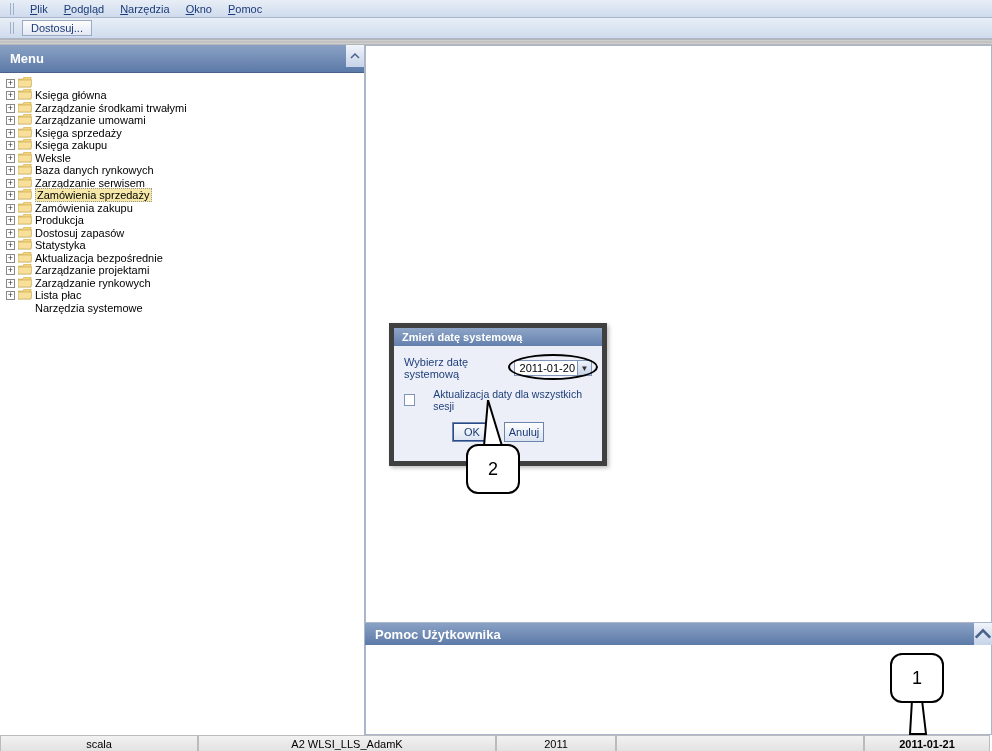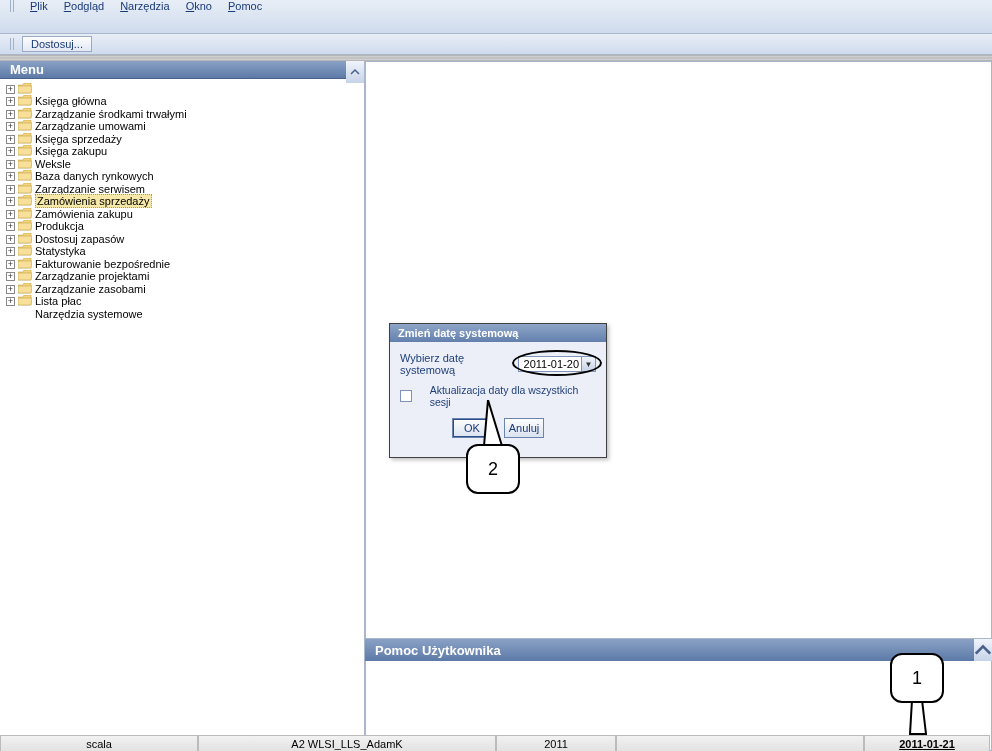--- a/index.html
+++ b/index.html
@@ -1,21 +1,22 @@
 <!DOCTYPE html>
 <html><head>
 <meta charset="utf-8">
 <style>
   * { box-sizing: border-box; margin: 0; padding: 0; }
   html, body { width: 992px; height: 751px; overflow: hidden; font-family: Tahoma, Arial, sans-serif; font-size: 11px; background: #fff; }
 
   .menubar {
-    height: 34px;
+    height: 18px;
     background: linear-gradient(#e8eef6, #cfdbed);
     display: flex;
+    align-items: center;
     padding-left: 10px;
     gap: 4px;
     color: #1a3a78;
     border-bottom: 1px solid #aab6cc;
   }
   .menubar .grip { width:6px; height:12px; background: repeating-linear-gradient(90deg,#9fb0cc 0 1px,transparent 1px 3px); margin-right:4px;}
   .menubar .item { padding: 0 6px; cursor: default; }
   .menubar .item .ul { text-decoration: underline; }
 
   .toolbar {
@@ -47,21 +48,21 @@
     background: #fff;
   }
 
   .sidebar {
     width: 365px;
     border-right: 1px solid #aab6cc;
     display: flex; flex-direction: column;
   }
   .panel-header {
     position: relative;
-    height: 18px;
+    height: 28px;
     background: linear-gradient(#8aa1c4,#5c7aa8);
     color: #fff;
     font-weight: bold;
     font-size: 13px;
     display: flex; align-items: center;
     padding-left: 10px;
     border-bottom: 1px solid #4a628a;
   }
   .panel-header .minbtn {
     position: absolute; right: 0; top: 0; width: 18px; height: 22px;
@@ -116,21 +117,21 @@
     display:flex; align-items:center; justify-content:center;
   }
   .help-body { flex:1; background:#fff; border:1px solid #aab6cc; border-top:none;}
 
   
   .dialog {
     position: absolute;
     left: 389px; top: 323px;
     width: 218px;
     background: #eceff7;
-    border: 1px solid #404040;
+    border: 5px solid #404040;
     box-shadow: 2px 2px 4px rgba(0,0,0,0.25);
   }
   .dialog .title {
     height: 18px;
     background: linear-gradient(#8ea5c7,#6380ad);
     color:#fff; font-weight:bold; font-size:11px;
     display:flex; align-items:center; padding-left:8px;
   }
   .dialog .body { padding: 10px 10px 19px 10px; color:#1f3f7a; }
   .dialog .row1 { display:flex; align-items:center; justify-content:space-between; margin-bottom:8px;}
@@ -186,21 +187,21 @@
     background: linear-gradient(#f2f2f2,#e2e2e2);
     border-top:1px solid #bbb;
     display:flex;
   }
   .statusbar .cell {
     border:1px solid #bbb; border-top:none; border-bottom:none;
     height:100%;
     display:flex; align-items:center; justify-content:center;
     font-size:11px; color:#000;
   }
-  .statusbar .cell.date { font-weight:bold;text-decoration:underline; }
+  .statusbar .cell.date { font-weight:bold; }
 </style>
 </head>
 <body>
 
 <div class="menubar">
   <div class="grip"></div>
   <div class="item"><span class="ul">P</span><span>lik</span></div>
   <div class="item"><span class="ul">P</span><span>odgląd</span></div>
   <div class="item"><span class="ul">N</span><span>arzędzia</span></div>
   <div class="item"><span class="ul">O</span><span>kno</span></div>
@@ -329,37 +330,37 @@
               <path d="M0 3 L14 3 L13 10 L0 10 Z" fill="#f8e09a" stroke="#b89b3e" stroke-width="0.5"></path>
             </svg></span>
           <span class="label">Statystyka</span>
         </div>
         <div class="tree-row">
           <span class="expander">+</span>
           <span><svg class="folder" viewBox="0 0 14 11">
               <path d="M0 2 L5 2 L6 0 L13 0 L13 10 L0 10 Z" fill="#f4d47c" stroke="#b89b3e" stroke-width="0.5"></path>
               <path d="M0 3 L14 3 L13 10 L0 10 Z" fill="#f8e09a" stroke="#b89b3e" stroke-width="0.5"></path>
             </svg></span>
-          <span class="label">Fakturowanie bezpośrednie</span>
+          <span class="label">Aktualizacja bezpośrednie</span>
         </div>
         <div class="tree-row">
           <span class="expander">+</span>
           <span><svg class="folder" viewBox="0 0 14 11">
               <path d="M0 2 L5 2 L6 0 L13 0 L13 10 L0 10 Z" fill="#f4d47c" stroke="#b89b3e" stroke-width="0.5"></path>
               <path d="M0 3 L14 3 L13 10 L0 10 Z" fill="#f8e09a" stroke="#b89b3e" stroke-width="0.5"></path>
             </svg></span>
           <span class="label">Zarządzanie projektami</span>
         </div>
         <div class="tree-row">
           <span class="expander">+</span>
           <span><svg class="folder" viewBox="0 0 14 11">
               <path d="M0 2 L5 2 L6 0 L13 0 L13 10 L0 10 Z" fill="#f4d47c" stroke="#b89b3e" stroke-width="0.5"></path>
               <path d="M0 3 L14 3 L13 10 L0 10 Z" fill="#f8e09a" stroke="#b89b3e" stroke-width="0.5"></path>
             </svg></span>
-          <span class="label">Zarządzanie zasobami</span>
+          <span class="label">Zarządzanie rynkowych</span>
         </div>
         <div class="tree-row">
           <span class="expander">+</span>
           <span><svg class="folder" viewBox="0 0 14 11">
               <path d="M0 2 L5 2 L6 0 L13 0 L13 10 L0 10 Z" fill="#f4d47c" stroke="#b89b3e" stroke-width="0.5"></path>
               <path d="M0 3 L14 3 L13 10 L0 10 Z" fill="#f8e09a" stroke="#b89b3e" stroke-width="0.5"></path>
             </svg></span>
           <span class="label">Lista płac</span>
         </div>
         <div class="tree-row">

